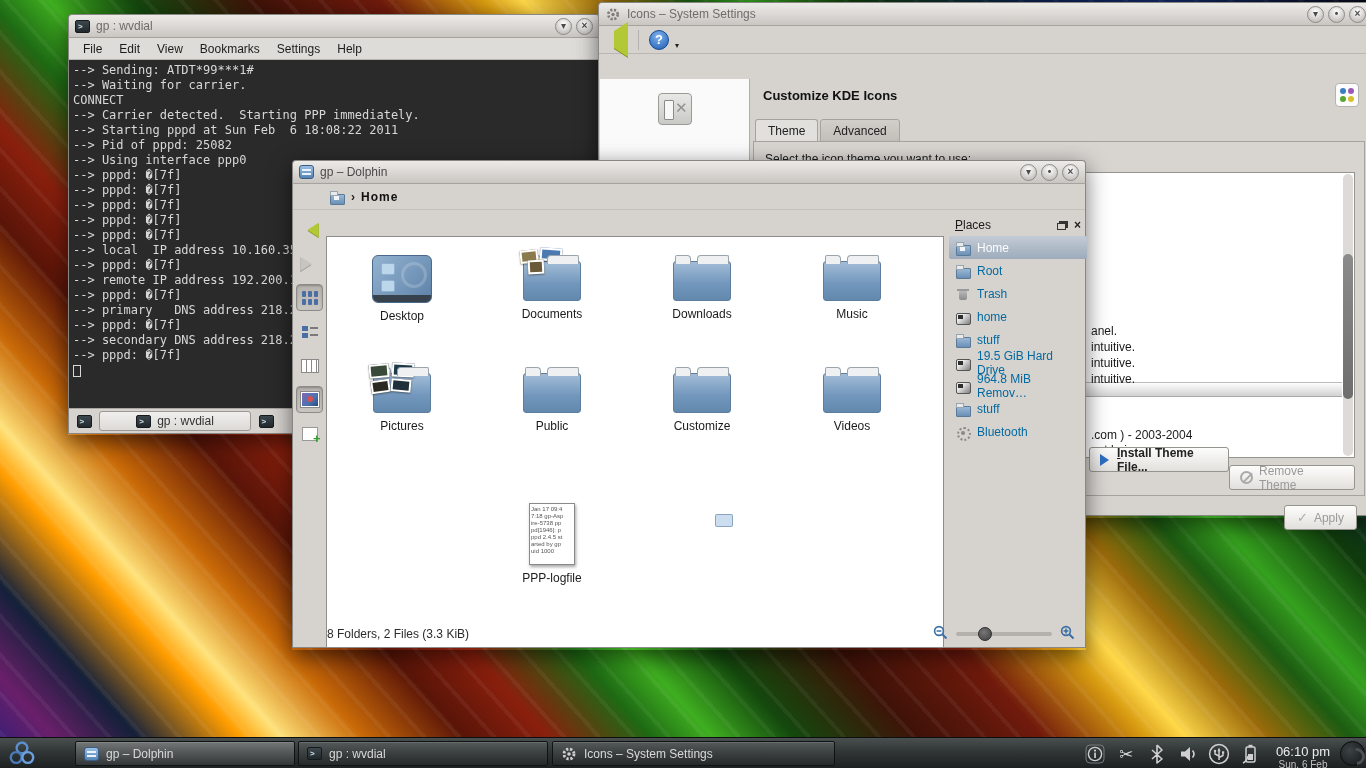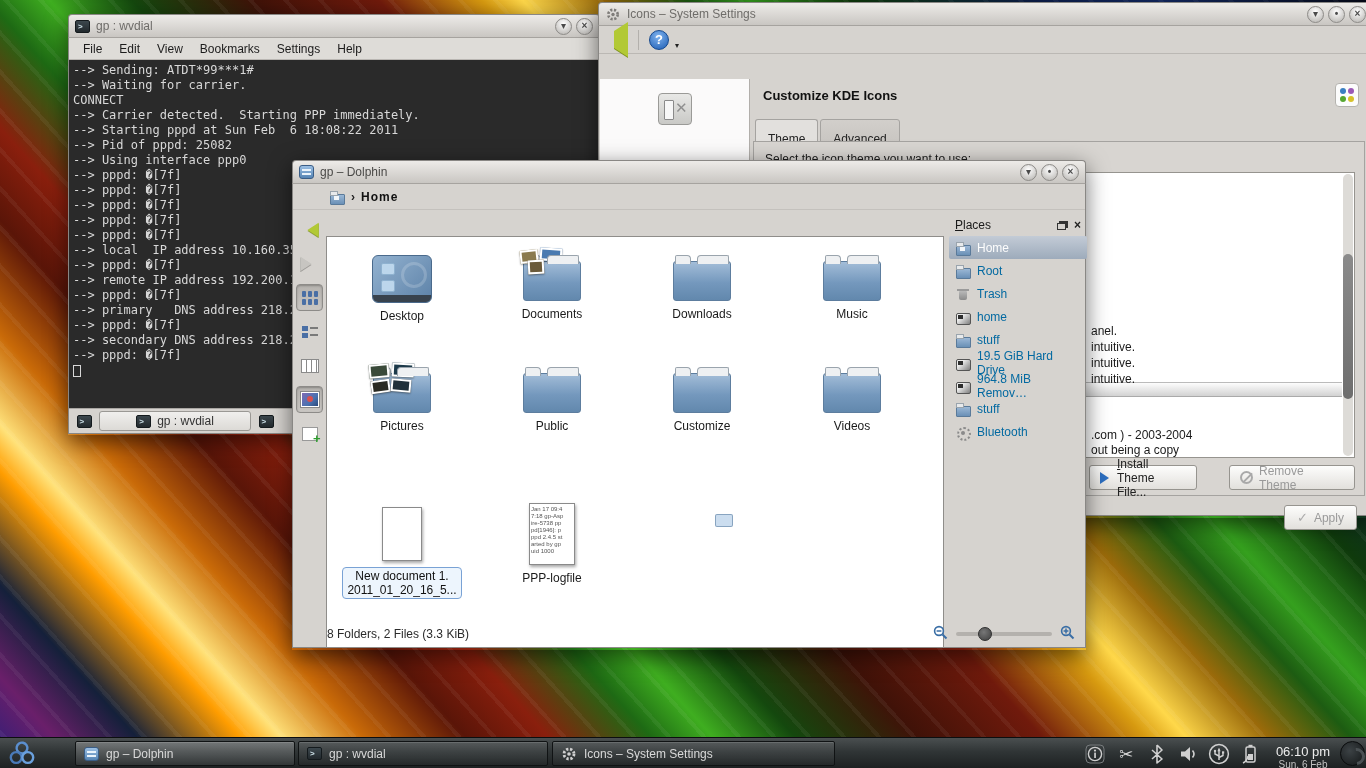--- a/index.html
+++ b/index.html
@@ -65,21 +65,21 @@
   .tools-box::before{content:"";position:absolute;left:5px;top:6px;width:8px;height:18px;background:#f7f7f7;border:1px solid #8a8a8a;border-radius:1px;}
   .tools-box::after{content:"✕";position:absolute;right:3px;top:5px;font-size:15px;color:#8f8f8f;font-weight:bold;}
   #syss .heading{position:absolute;left:164px;top:62px;font-size:13px;font-weight:bold;color:#111;}
   .module-badge{position:absolute;left:736px;top:57px;width:24px;height:24px;background:#fcfcfc;border:1px solid #b5b3af;border-radius:4px;}
   .module-badge i{position:absolute;width:6px;height:6px;border-radius:50%;}
   .module-badge .d1{left:4px;top:4px;background:#3a7fc2;}
   .module-badge .d2{right:4px;top:4px;background:#9b59b6;}
   .module-badge .d3{left:4px;bottom:4px;background:#56a631;}
   .module-badge .d4{right:4px;bottom:4px;background:#d8c22a;}
   #syss .tabs{position:absolute;left:156px;top:93px;display:flex;}
-  #syss .tab{height:40px;padding:0 12px;display:flex;align-items:center;font-size:12px;color:#222;
+  #syss .tab{height:23px;padding:0 12px;display:flex;align-items:center;font-size:12px;color:#222;
     background:linear-gradient(#d2cfcb,#c2bfbb);border:1px solid #a5a3a0;border-radius:3px 3px 0 0;margin-right:2px;}
   #syss .tab.active{background:#e2e0dd;border-bottom:1px solid #e2e0dd;font-weight:normal;}
   .accel::first-letter{text-decoration:underline;}
   #syss .tabpanel{position:absolute;left:154px;top:115px;width:612px;height:355px;border:1px solid #a5a3a0;background:#d8d5d1;}
   #syss .prompt{position:absolute;left:166px;top:126px;font-size:12px;color:#1a1a1a;}
   #syss .listbox{position:absolute;left:164px;top:146px;width:592px;height:286px;background:#fff;border:1px solid #96948f;}
   #syss .fragments{position:absolute;left:492px;top:297px;font-size:12px;color:#1a1a1a;line-height:16px;}
   #syss .sel-row{position:absolute;left:165px;top:356px;width:578px;height:15px;
     background:linear-gradient(#fdfdfd,#d2d2d2);border-top:1px solid #bbb;border-bottom:1px solid #aaa;}
   #syss .desc{position:absolute;left:492px;top:402px;font-size:12px;color:#1a1a1a;line-height:15px;}
@@ -295,21 +295,21 @@
           <div>intuitive.</div>
         </div>
       <div class="desc">
 
       <div>.com ) - 2003-2004</div>
           <div>out being a copy</div>
         </div>
       <div class="scrollbar">
           <div class="scroll-thumb"></div>
         </div>
-      <div class="btn" style="left:490px;top:439px;width:108px;">
+      <div class="btn" style="left:490px;top:421px;width:140px;font-weight:bold;">
         <span class="imp-arrow"></span>
         <span class="accel">Install Theme File...</span>
       </div>
       <div class="btn disabled" style="left:630px;top:439px;width:126px;justify-content:flex-end;">
         <span class="no-ico"></span>
         <span>Remove Theme</span>
       </div>
       <div class="btn disabled" style="left:685px;top:479px;width:73px;">
         <span class="check-ico">✓</span>
         <span>Apply</span>
@@ -422,29 +422,20 @@
               <div class="folder"></div>
               <div class="label">Customize</div>
             </div>
 
             <div class="fitem" style="left: 450px; top: 112px;">
               <div class="folder"></div>
               <div class="label">Videos</div>
             </div>
           </div>
 
-        <div class="fitem" style="left:0;top:270px;">
-          <div class="page" style="width:40px;height:54px;"></div>
-          <div>
-            <span class="newdoc-label">
-              <span style="display:block">New document 1.</span>
-              <span style="display:block">2011_01_20_16_5...</span>
-            </span>
-          </div>
-        </div>
         <div class="fitem" style="left:150px;top:266px;">
           <div class="page logfile-preview">Jan 17 09:4
 7:18 gp-Asp
 ire-5738 pp
 pd[1946]: p
 ppd 2.4.5 st
 arted by gp
 uid 1000</div>
           <div class="label">PPP-logfile</div>
         </div>

